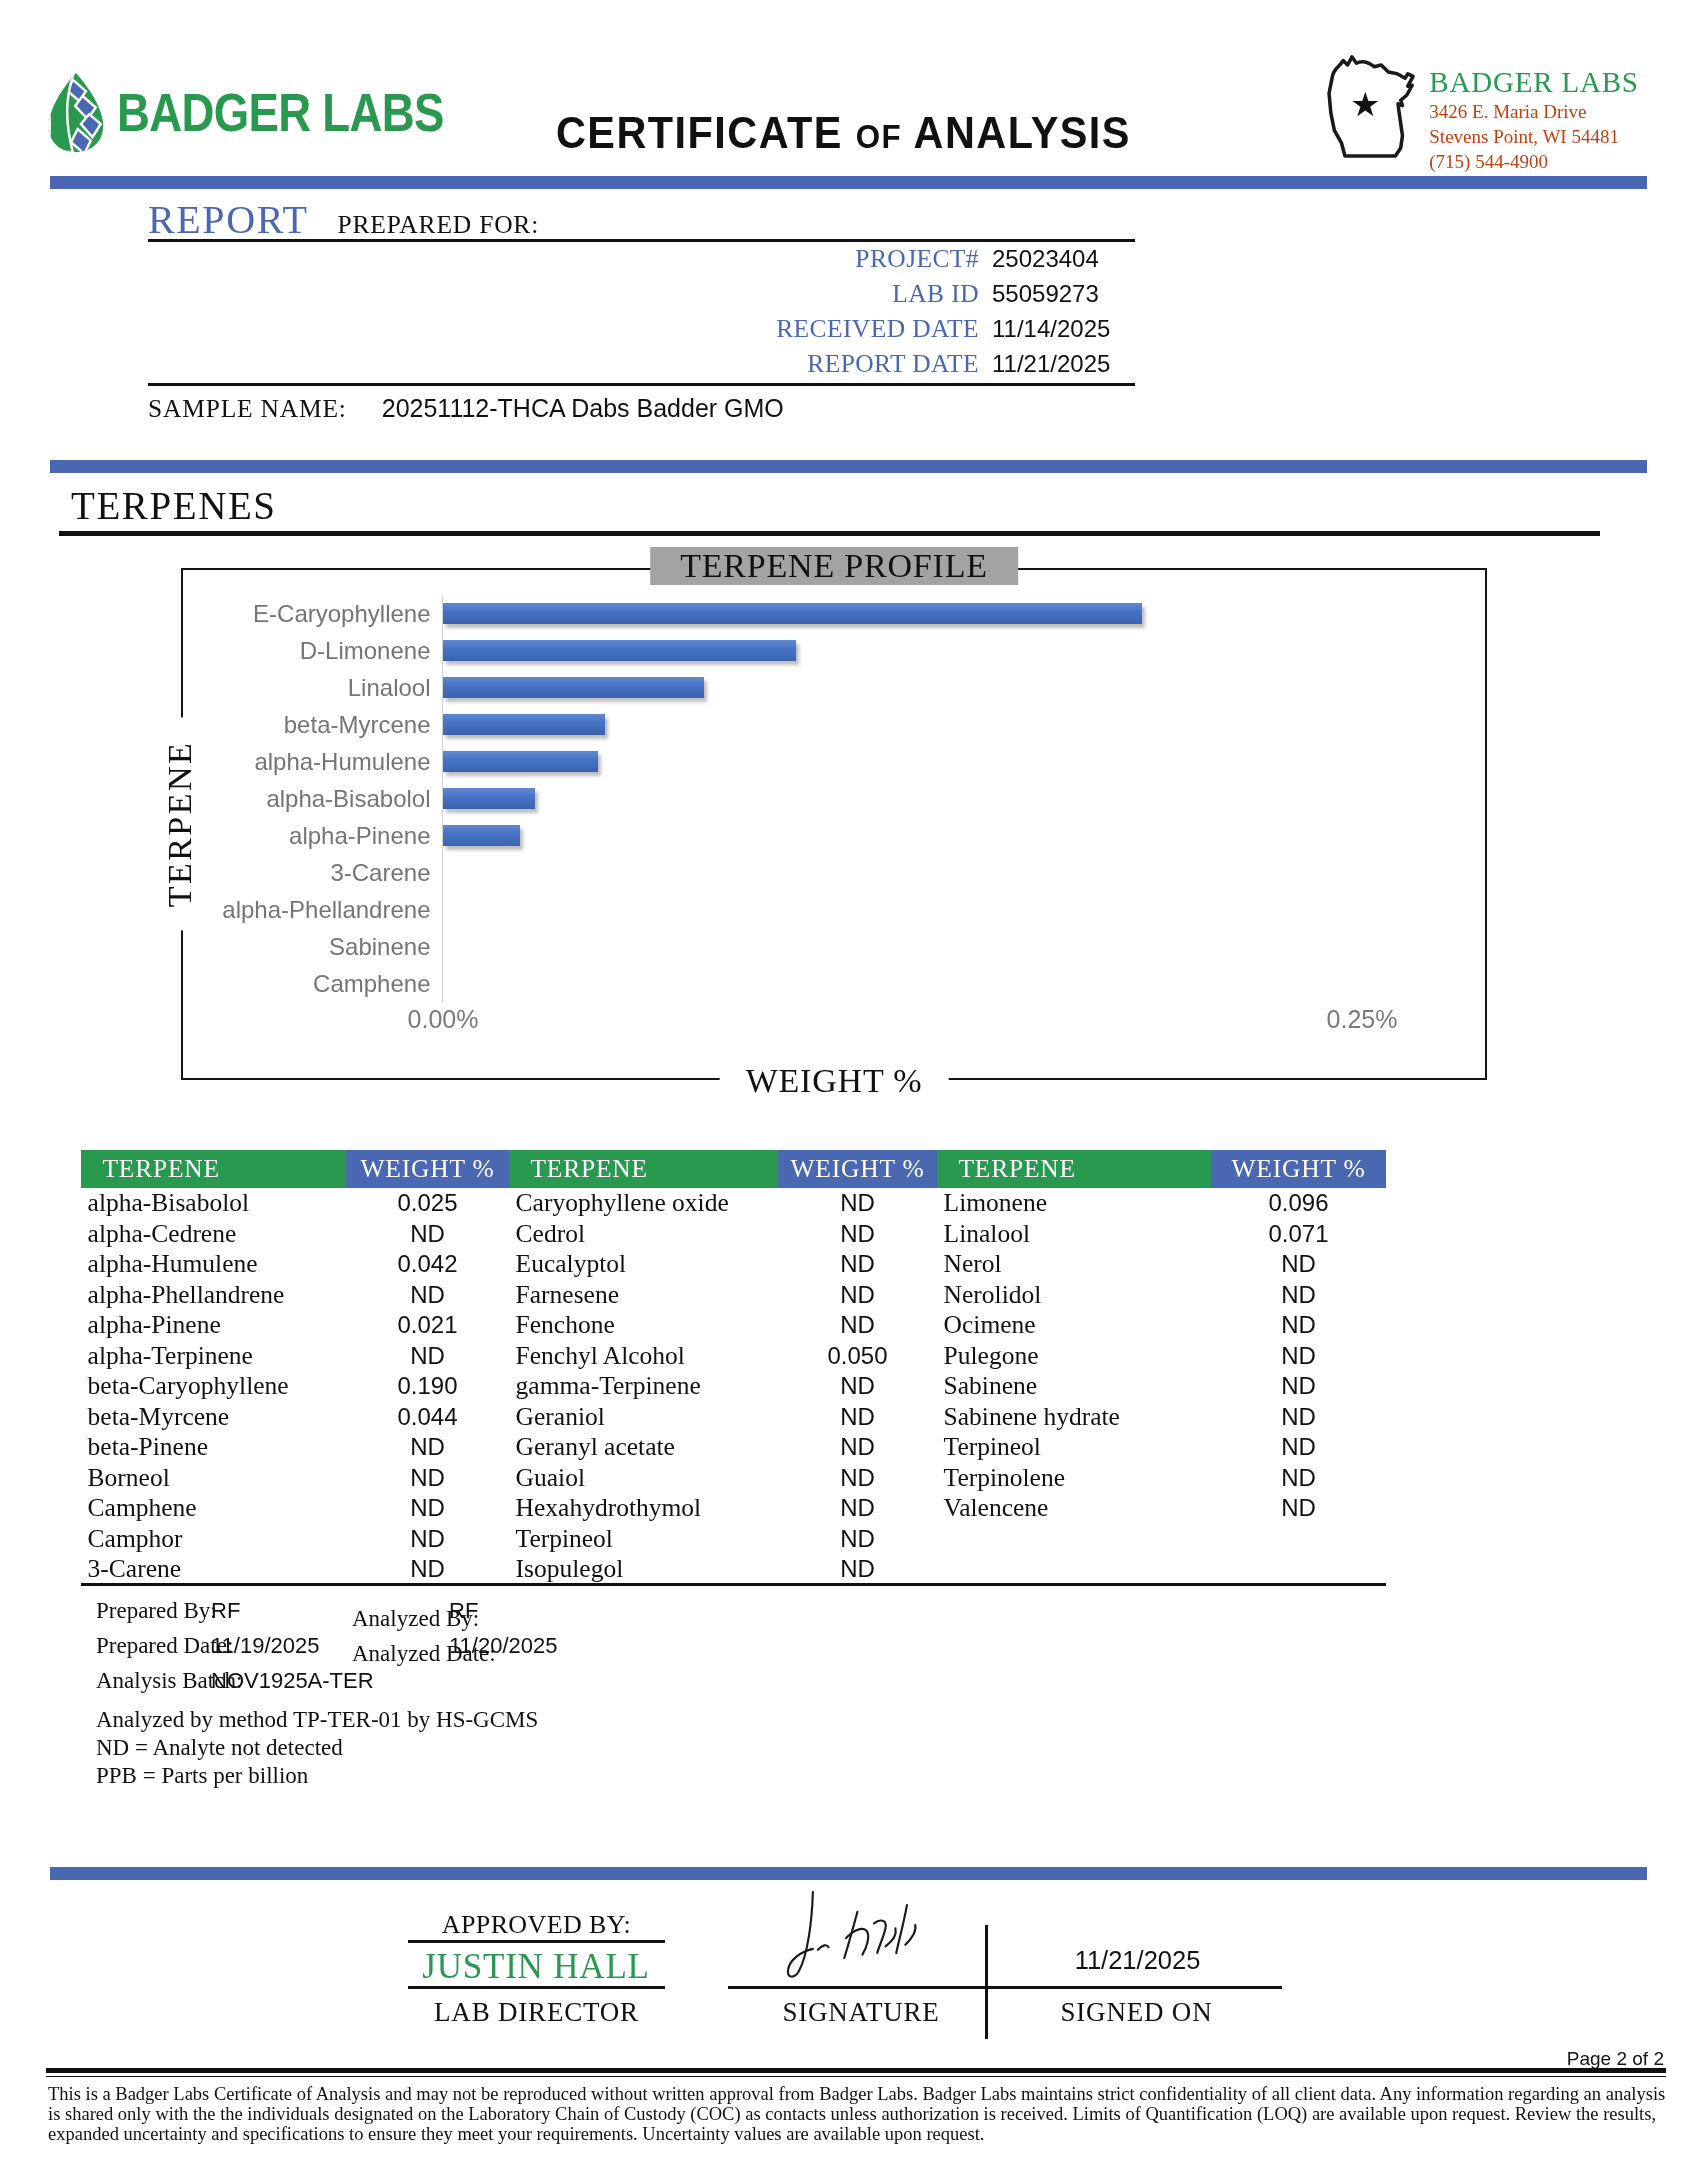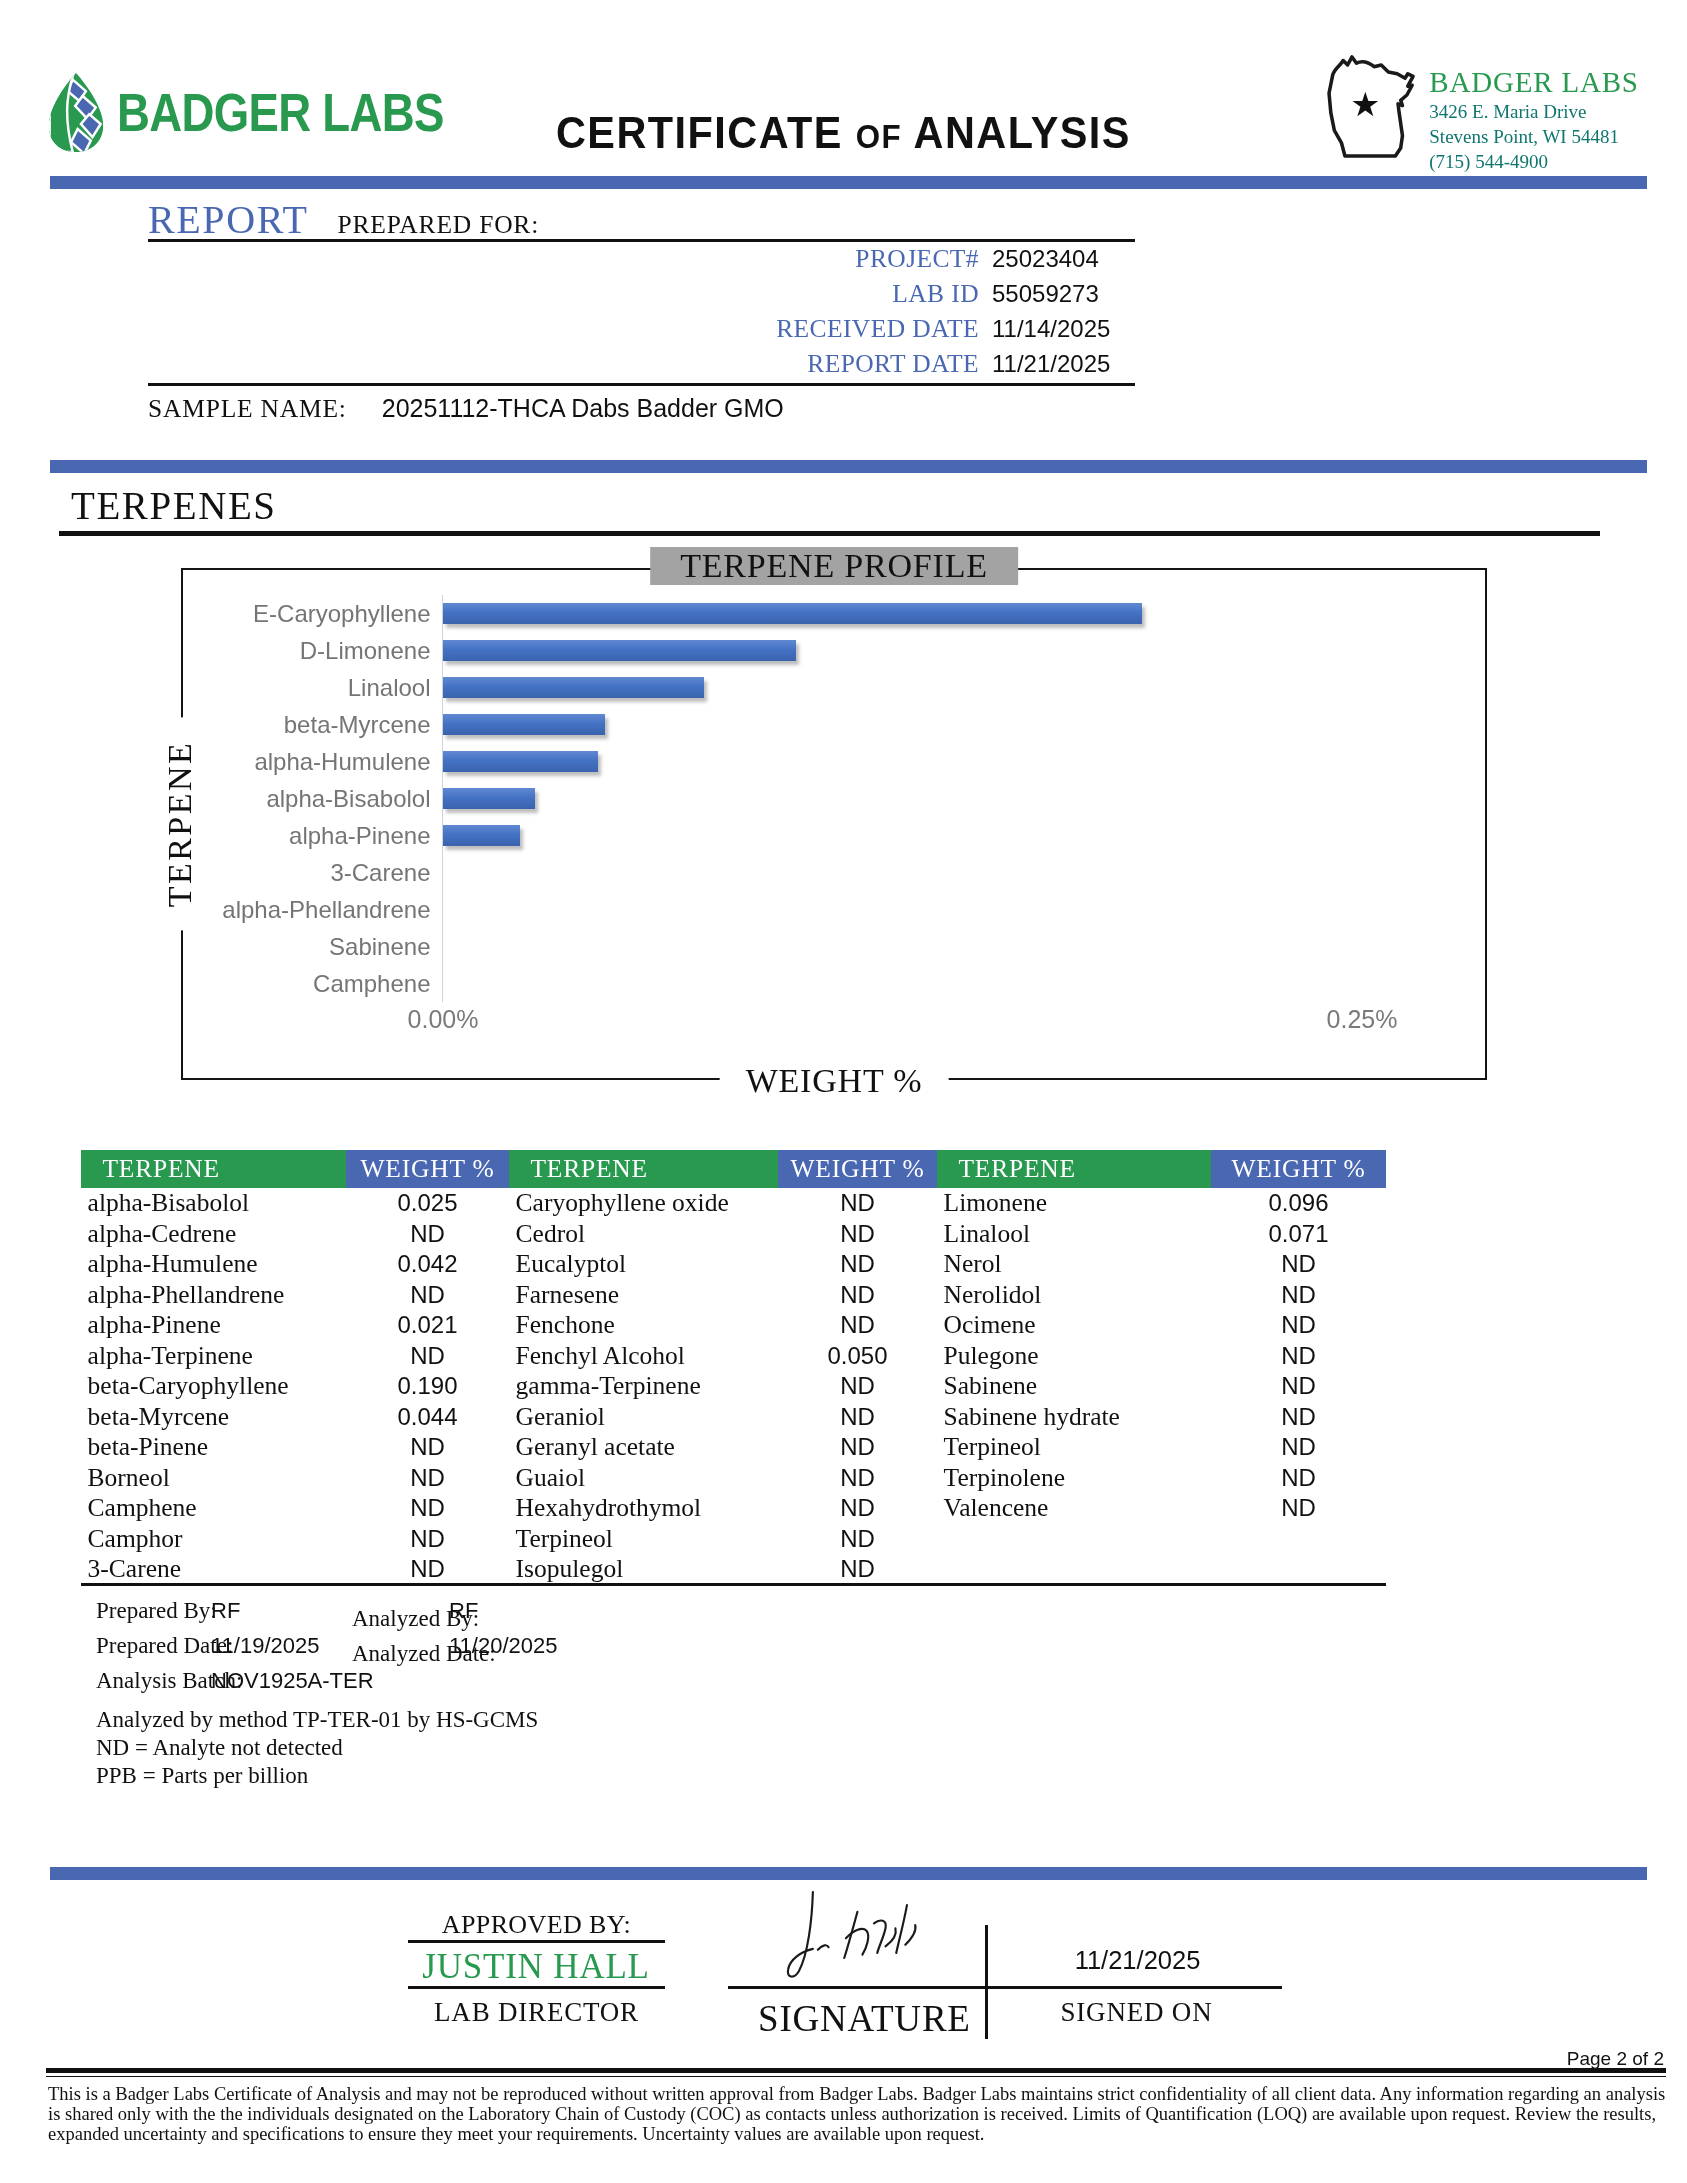--- a/index.html
+++ b/index.html
@@ -21,21 +21,21 @@
     position:absolute; left:0; top:107px; width:1687px; text-align:center;
     font-family:"Liberation Sans", sans-serif; font-weight:700; font-size:45px;
     letter-spacing:1.6px; white-space:nowrap;
   }
   .cert-title .inner { display:inline-block; transform:scaleX(0.92); }
   .cert-title .of { font-size:34px; }
   .lab-block { position:absolute; left:1317px; top:49px; display:flex; gap:3.3px; }
   .lab-block svg { width:109px; height:115px; flex:0 0 auto; }
   .lab-texts { padding-top:16.5px; }
   .lab-name { font-size:29px; color:var(--brand-green,#28994f); letter-spacing:0.8px; white-space:nowrap; }
-  .lab-addr { font-size:19px; line-height:25px; color:#0f766e; white-space:nowrap; }
+  .lab-addr { font-size:19px; line-height:25px; color:#c2410c; white-space:nowrap; }
 
   .bluebar { position:absolute; left:50px; width:1597px; height:13px; background:var(--accent-blue,#4a68b2); }
   .bar1 { top:176px; } .bar2 { top:460px; } .bar3 { top:1867px; }
 
   
   .report-head { position:absolute; left:148px; top:196px; display:flex; align-items:baseline; }
   .report-word { font-size:40px; color:var(--accent-blue,#4a68b2); letter-spacing:1.6px; }
   .report-sub { font-size:25.5px; letter-spacing:0.8px; margin-left:29px; }
   .rule-a { position:absolute; left:148px; top:239px; width:987px; height:2.5px; background:#111; }
   .client { position:absolute; left:151px; top:247px; }
@@ -92,21 +92,21 @@
   
   .approved-label { position:absolute; left:408px; top:1910px; width:257px; text-align:center; font-size:26px; letter-spacing:0.4px; }
   .app-line1 { position:absolute; left:408px; top:1940px; width:257px; height:3.3px; background:#111; }
   .approver { position:absolute; left:387px; top:1947px; width:298px; text-align:center; font-size:35px; letter-spacing:0.8px; color:var(--brand-green,#28994f); }
   .app-line2 { position:absolute; left:408px; top:1986px; width:257px; height:3.3px; background:#111; }
   .director { position:absolute; left:408px; top:1997px; width:257px; text-align:center; font-size:27px; letter-spacing:0.8px; }
   .sig { position:absolute; left:765px; top:1887px; width:208px; height:104px; }
   .sig-line { position:absolute; left:728px; top:1986px; width:554px; height:3.3px; background:#111; }
   .vline { position:absolute; left:985px; top:1925px; width:2.5px; height:114px; background:#111; }
   .signed-date { position:absolute; left:1055px; top:1946px; width:165px; text-align:center; font-family:"Liberation Sans", sans-serif; font-size:25.5px; }
-  .sig-label { position:absolute; left:758px; top:1997px; width:206px; text-align:center; font-size:37px; letter-spacing:0.8px; }
+  .sig-label { position:absolute; left:758px; top:1997px; width:206px; text-align:center; font-size:27px; letter-spacing:0.8px; }
   .signedon-label { position:absolute; left:1046px; top:1997px; width:181px; text-align:center; font-size:27px; letter-spacing:0.8px; }
 
   
   .page-num { position:absolute; left:1516px; top:2048px; width:148px; text-align:right; font-family:"Liberation Sans", sans-serif; font-size:19px; }
   .foot-rule { position:absolute; left:46px; top:2068px; width:1620px; height:9px; border-top:5px solid #111; border-bottom:1.6px solid #111; }
   .disclaimer { position:absolute; left:48px; top:2084px; width:1618px; font-size:18.5px; line-height:20px; }
 </style>
 </head>
 <body>
 

